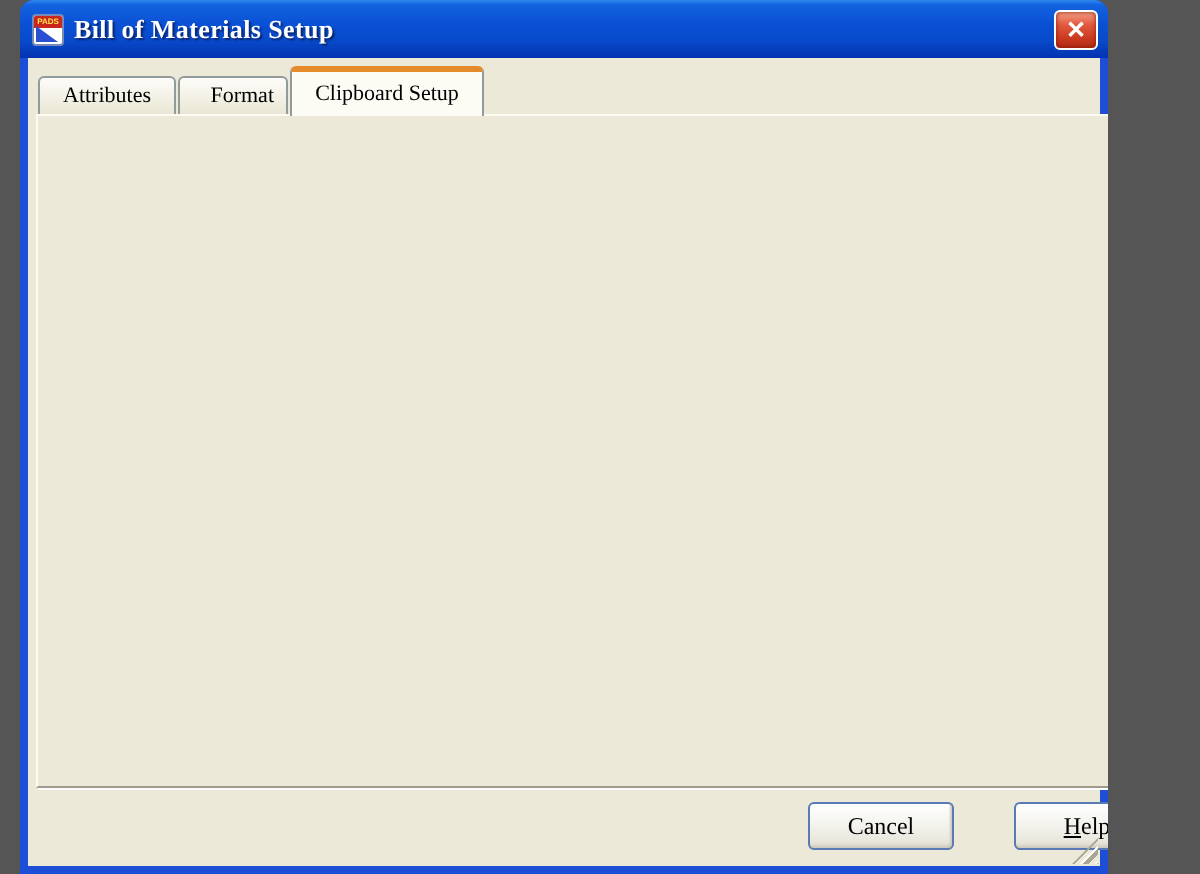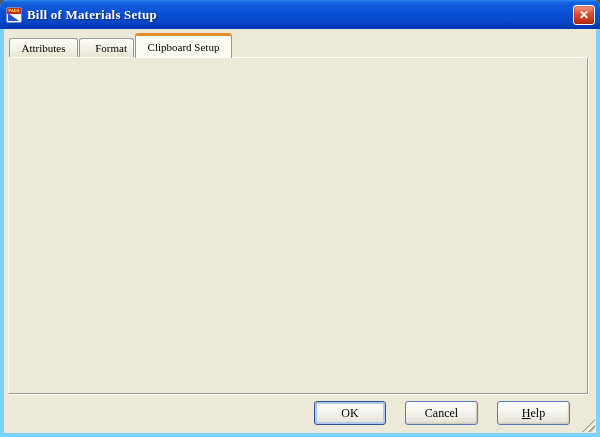--- a/index.html
+++ b/index.html
@@ -1,21 +1,22 @@
 <!DOCTYPE html>
 <html><head>
 <meta charset="utf-8">
 <style>
   html,body{margin:0;padding:0;background:#555;}
   *{box-sizing:border-box;}
   .dialog{
-    position:relative;width:600px;height:437px;overflow:hidden;
+    position:relative;width:544px;height:437px;overflow:hidden;
     font-family:"Liberation Serif",serif;
-    background:#7dd3fc;
+    background:#1d4ed8;
     border-radius:7px 7px 0 0;
+    margin-left:10px;
   }
   
   .titlebar{
     position:absolute;left:0;top:0;right:0;height:29px;
     background:linear-gradient(180deg,#2E8AEF 0%,#1463E0 8%,#0A51D5 40%,#084ACB 70%,#0333B0 100%);
     border-radius:6px 6px 0 0;
     display:flex;align-items:center;padding:0 6px;
   }
   .app-icon{
     width:16px;height:16px;margin-right:5px;flex:0 0 auto;
@@ -302,19 +303,18 @@
           </div>
       </div>
     </div>
 
     <div class="xp-btn" style="left:16px;top:331px;width:60px;"><u>S</u>elect All</div>
     <div class="xp-btn disabled" style="left:88px;top:331px;width:56px;"><u>C</u>opy</div>
 
     <div class="checkbox"></div>
     <div class="check-label"><u>I</u>nclude table header</div>
 
-    <div class="xp-btn default" style="left:310px;top:372px;width:72px;height:24px;line-height:22px;">OK</div>
-    <div class="xp-btn" style="left:401px;top:372px;width:73px;height:24px;line-height:22px;">Cancel</div>
+    <div class="xp-btn" style="left:390px;top:372px;width:73px;height:24px;line-height:22px;">Cancel</div>
     <div class="xp-btn" style="left:493px;top:372px;width:73px;height:24px;line-height:22px;font-family:Liberation Serif, serif;"><u>H</u>elp</div>
 
     <div class="resize-grip"></div>
   </div>
 </div>
 
 </body></html>

